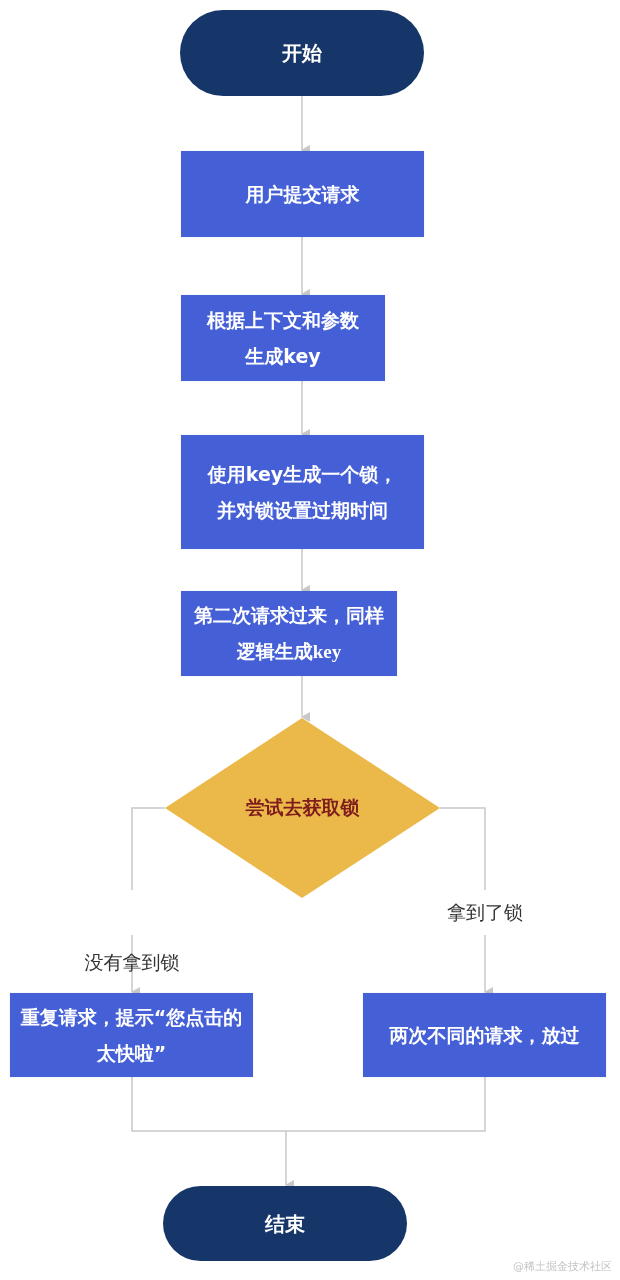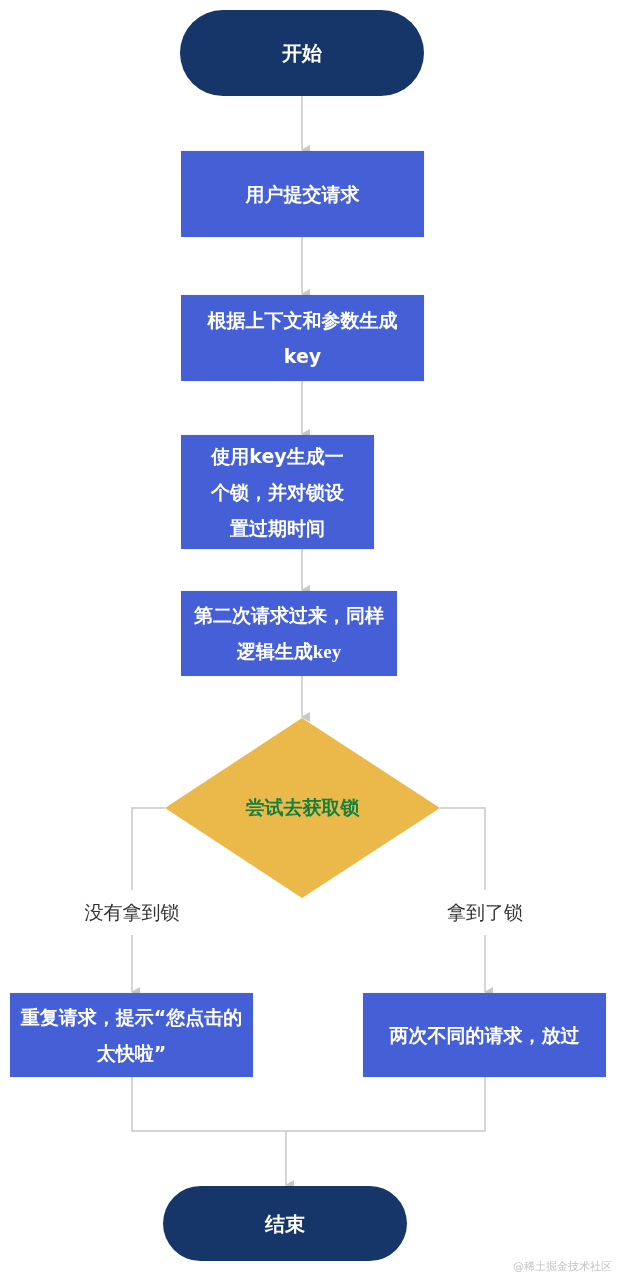--- a/index.html
+++ b/index.html
@@ -5,21 +5,21 @@
   html, body { margin:0; padding:0; }
   body { width:620px; height:1280px; background:#ffffff; position:relative; overflow:hidden;
          font-family:"DejaVu Sans","Liberation Sans",sans-serif; }
   .connectors { position:absolute; left:0; top:0; }
   .node { position:absolute; display:flex; align-items:center; justify-content:center;
           text-align:center; color:#ffffff; font-size:19px; font-weight:bold; line-height:36px;
           box-sizing:border-box; padding:0 10px; }
   .terminator { background:#16366a; border-radius:44px; font-size:20px; }
   .process { background:#4560d6; box-shadow:0 0 1px rgba(0,0,0,0.2); }
   .decision-label { position:absolute; left:165px; top:788px; width:275px; height:40px;
-          display:flex; align-items:center; justify-content:center; color:#15803d;
+          display:flex; align-items:center; justify-content:center; color:#7f1d1d;
           font-size:19px; font-weight:bold; }
   .edge-label { position:absolute; font-size:19px; color:#333333; text-align:center; }
   .watermark { position:absolute; right:8px; bottom:6px; font-size:11px; color:#c4c4c4; }
 </style>
 </head>
 <body>
 
 <svg class="connectors" width="620" height="1280">
   <defs>
     <marker id="arrow" markerWidth="10" markerHeight="10" refX="5" refY="8" orient="auto" markerUnits="userSpaceOnUse">
@@ -43,35 +43,35 @@
 </svg>
 
 <div class="node terminator" style="left:180px; top:10px; width:244px; height:86px;">
   <span>开始</span>
 </div>
 
 <div class="node process" style="left:181px; top:151px; width:243px; height:86px;">
   <span>用户提交请求</span>
 </div>
 
-<div class="node process" style="left:181px; top:295px; width:243px; height:86px; padding:0 24px;">
+<div class="node process" style="left:181px; top:295px; width:204px; height:86px; padding:0 24px;">
   <span>根据上下文和参数生成key</span>
 </div>
 
-<div class="node process" style="left:181px; top:435px; width:193px; height:114px; padding:0 24px;">
+<div class="node process" style="left:181px; top:435px; width:243px; height:114px; padding:0 24px;">
   <span>使用key生成一个锁，并对锁设置过期时间</span>
 </div>
 
 <div class="node process" style="left:181px; top:591px; width:216px; height:85px; padding:16px 12px;font-family:Liberation Serif, serif;">
   <span>第二次请求过来，同样逻辑生成key</span>
 </div>
 
 <div class="decision-label">尝试去获取锁</div>
 
-<div class="edge-label" style="left:52px; top:900px; width:160px;">没有拿到锁</div>
+<div class="edge-label" style="left:52px; top:950px; width:160px;">没有拿到锁</div>
 
 <div class="edge-label" style="left:415px; top:900px; width:140px;">拿到了锁</div>
 
 <div class="node process" style="left:10px; top:993px; width:243px; height:84px; padding:0 8px;">
   <span>重复请求，提示“您点击的太快啦”</span>
 </div>
 
 <div class="node process" style="left:363px; top:993px; width:243px; height:84px; padding:0 26px;">
   <span>两次不同的请求，放过</span>
 </div>

